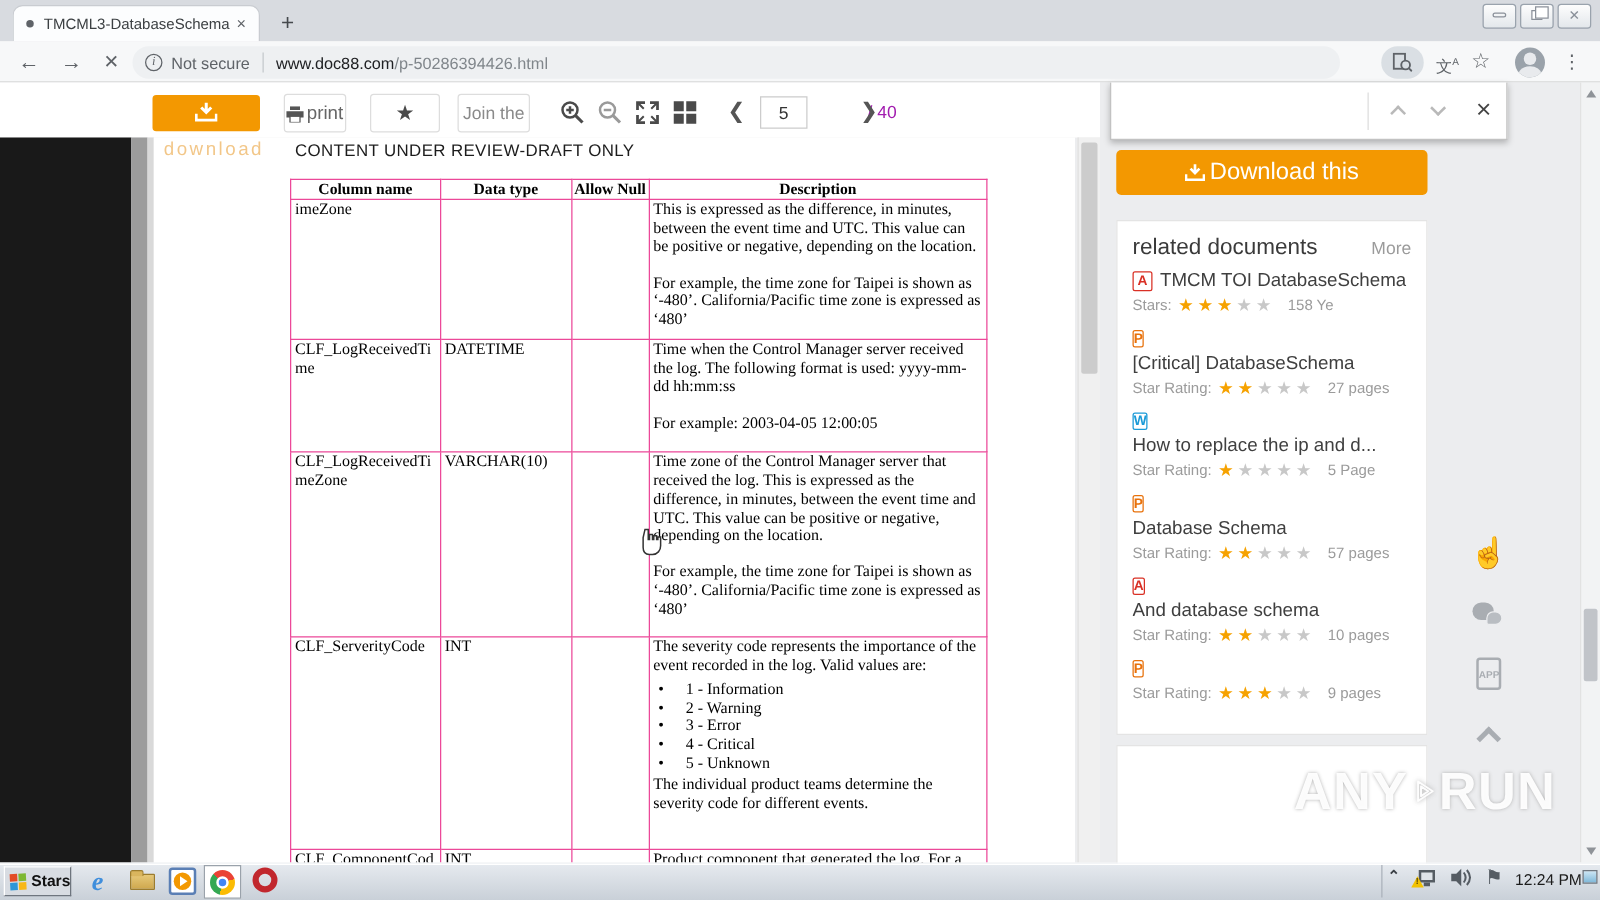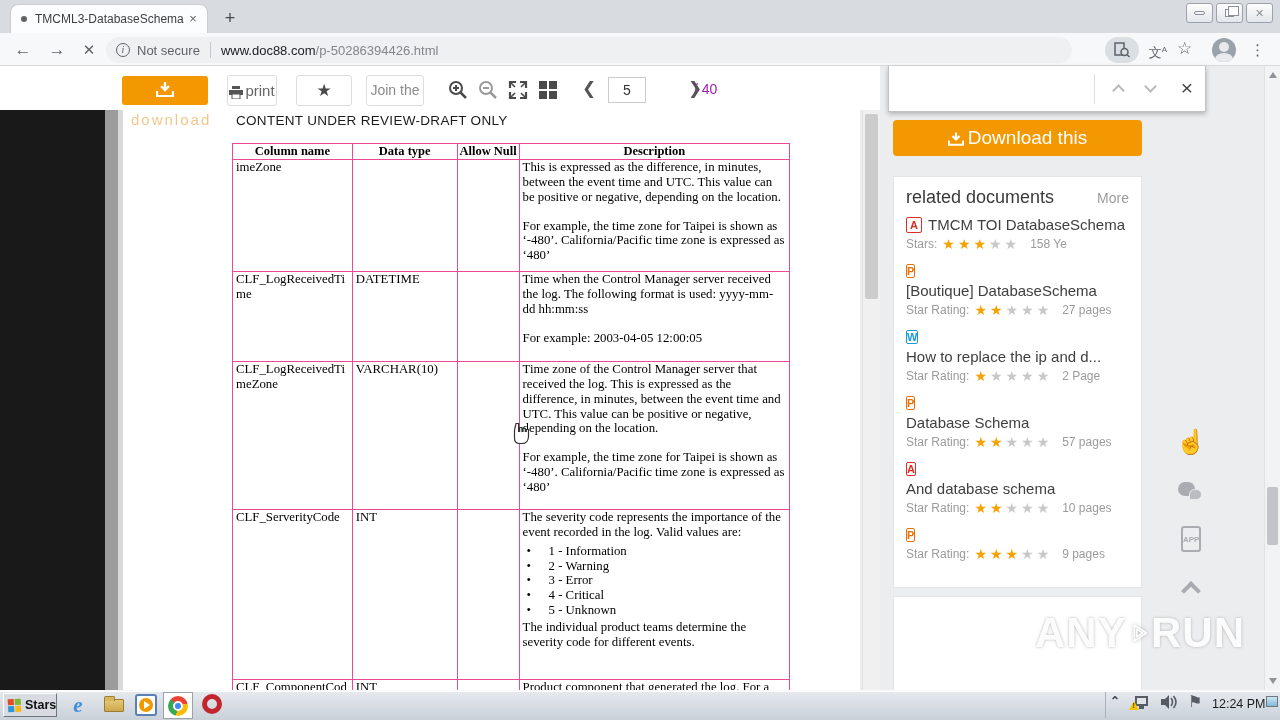--- a/index.html
+++ b/index.html
@@ -381,37 +381,37 @@
           <div class="stars-row" data-interactable="false">
             <span data-interactable="false" style="margin-right: 5px;">Stars:</span>
             <span class="star on" data-interactable="false">★</span>
             <span class="star on" data-interactable="false">★</span>
             <span class="star on" data-interactable="false">★</span>
             <span class="star off" data-interactable="false">★</span>
             <span class="star off" data-interactable="false">★</span>
             <span class="meta" data-interactable="false">158 Ye</span>
           </div>
         </div>
-        <div class="rdoc" data-interactable="true"><span class="ficon ppt" data-interactable="false">P</span><div data-interactable="true" class="dtitle own">[Boutique] DatabaseSchema</div><div class="stars-row" data-interactable="false">
+        <div class="rdoc" data-interactable="true"><span class="ficon ppt" data-interactable="false">P</span><div data-interactable="true" class="dtitle own">[Critical] DatabaseSchema</div><div class="stars-row" data-interactable="false">
             <span data-interactable="false" style="margin-right: 5px;">Star Rating:</span>
             <span class="star on" data-interactable="false">★</span>
             <span class="star on" data-interactable="false">★</span>
             <span class="star off" data-interactable="false">★</span>
             <span class="star off" data-interactable="false">★</span>
             <span class="star off" data-interactable="false">★</span>
             <span class="meta" data-interactable="false">27 pages</span>
           </div></div>
         <div class="rdoc" data-interactable="true"><span class="ficon word" data-interactable="false">W</span><div data-interactable="true" class="dtitle own">How to replace the ip and d...</div><div class="stars-row" data-interactable="false">
             <span data-interactable="false" style="margin-right: 5px;">Star Rating:</span>
             <span class="star on" data-interactable="false">★</span>
             <span class="star off" data-interactable="false">★</span>
             <span class="star off" data-interactable="false">★</span>
             <span class="star off" data-interactable="false">★</span>
             <span class="star off" data-interactable="false">★</span>
-            <span class="meta" data-interactable="false">2 Page</span>
+            <span class="meta" data-interactable="false">5 Page</span>
           </div></div>
         <div class="rdoc" data-interactable="true"><span class="ficon ppt" data-interactable="false">P</span><div data-interactable="true" class="dtitle own">Database Schema</div><div class="stars-row" data-interactable="false">
             <span data-interactable="false" style="margin-right: 5px;">Star Rating:</span>
             <span class="star on" data-interactable="false">★</span>
             <span class="star on" data-interactable="false">★</span>
             <span class="star off" data-interactable="false">★</span>
             <span class="star off" data-interactable="false">★</span>
             <span class="star off" data-interactable="false">★</span>
             <span class="meta" data-interactable="false">57 pages</span>
           </div></div>

